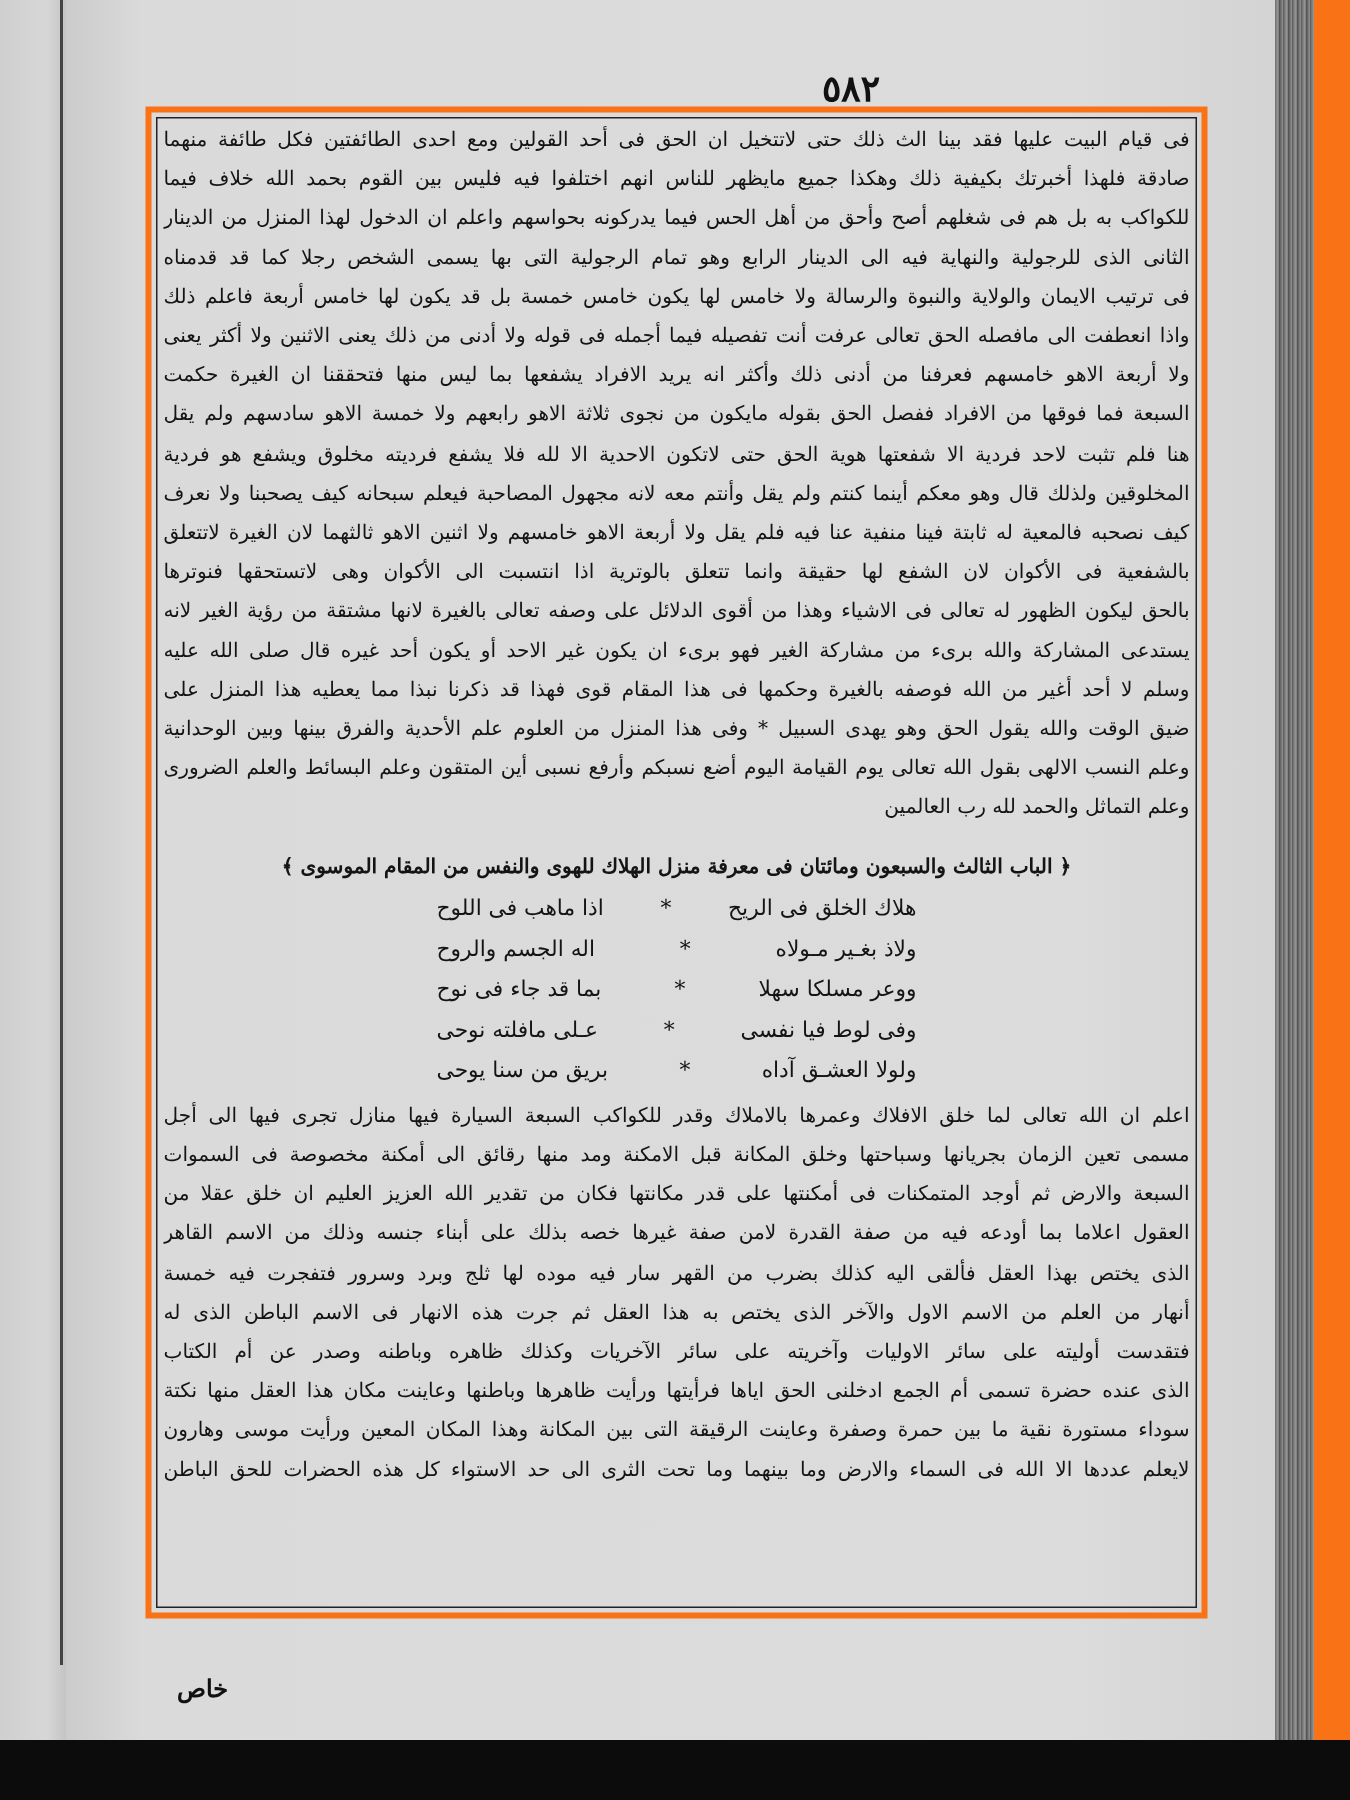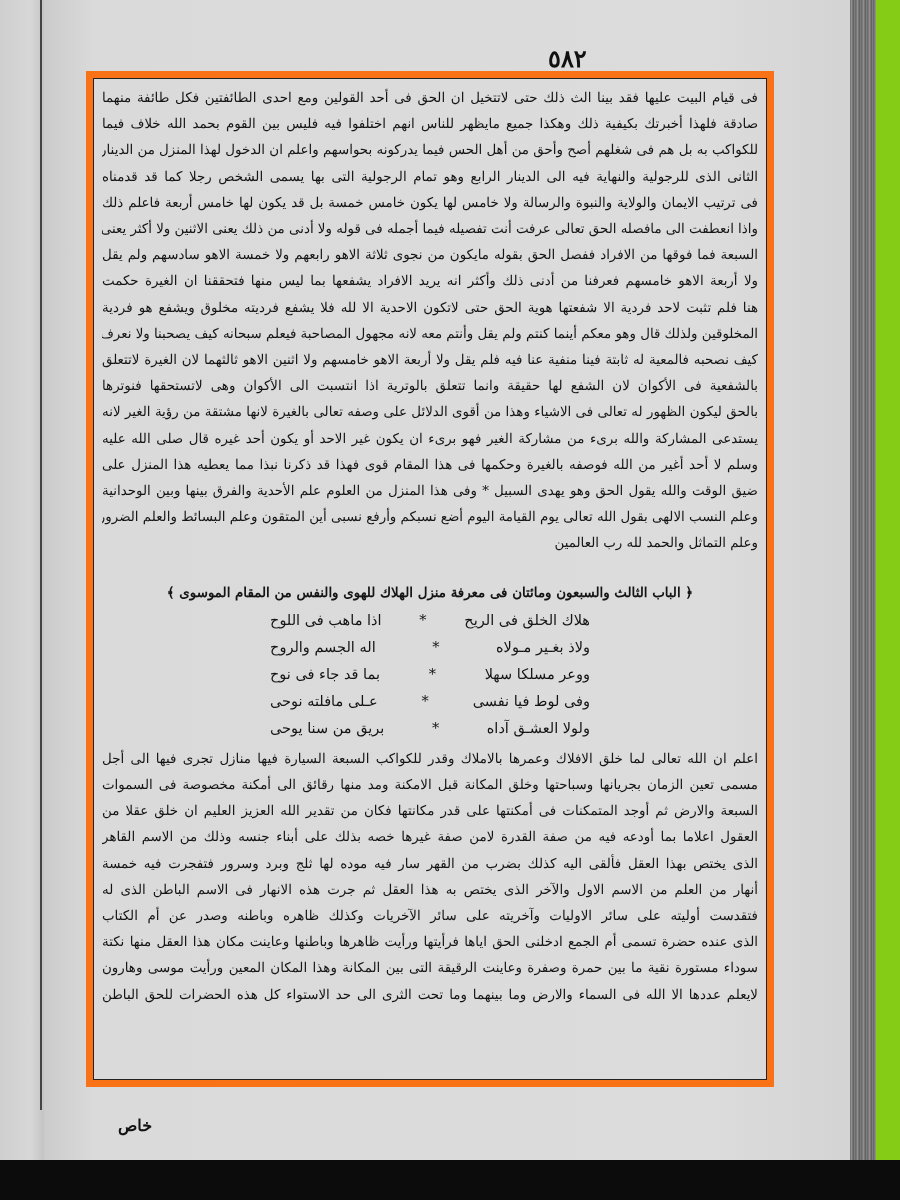--- a/index.html
+++ b/index.html
@@ -3,21 +3,21 @@
 <meta charset="utf-8">
 <style>
   html, body { margin: 0; padding: 0; }
   body {
     width: 900px; height: 1200px; overflow: hidden; position: relative;
     background: #111;
     font-family: "DejaVu Sans", sans-serif;
   }
   .spread {
     position: absolute; left: 0; top: 0; width: 900px; height: 1163px;
-    background: #84cc16;
+    background: #f97316;
   }
   .left-page-edge {
     position: absolute; left: 0; top: 0; width: 44px; height: 1163px;
     background: linear-gradient(90deg, #cfcfcf 0%, #d7d7d7 70%, #c4c4c4 100%);
   }
   .gutter-line {
     position: absolute; left: 40px; top: 0; width: 2px; height: 1110px;
     background: #444;
   }
   .page {
@@ -27,38 +27,38 @@
   .page-edges {
     position: absolute; right: 0; top: 0; width: 26px; height: 1160px;
     background: repeating-linear-gradient(90deg, #6e6e6e 0px, #9a9a9a 2px, #555 3px, #8a8a8a 5px, #4d4d4d 6px);
   }
   .page-number {
     position: absolute; left: 548px; top: 44px;
     font-family: "DejaVu Serif", serif; font-weight: bold; font-size: 24px;
     color: #111; direction: rtl;
   }
   .frame {
-    position: absolute; left: 86px; top: 71px; width: 672px; height: 1000px;
-    border: 8px solid #f97316;
-    outline: 1px solid #222; outline-offset: -8px;
+    position: absolute; left: 97px; top: 71px; width: 672px; height: 1000px;
+    border: 4px solid #f97316;
+    outline: 1px solid #222; outline-offset: -8px; padding-left: 28px;
   }
   .frame-inner {
     position: absolute; left: 8px; top: 6px; right: 8px; bottom: 6px;
     direction: rtl; text-align: justify;
     font-family: "DejaVu Serif", serif; font-size: 13.4px; line-height: 26.2px;
     color: #141414;
   }
   .line {
     display: block; white-space: nowrap; overflow: hidden;
     text-align-last: justify; text-align: justify;
   }
   .line.last { text-align-last: right; }
   .heading {
     display: block; text-align: center; font-weight: bold; white-space: nowrap;
-    margin-top: 22px; font-size: 13.4px;
+    margin-top: 12px; font-size: 13.4px;
   }
   .poem { display: block; margin: 2px auto 4px auto; width: 320px; }
   .verse {
     display: flex; justify-content: space-between; white-space: nowrap;
     font-size: 14.5px; line-height: 27px;
   }
   .verse .star { padding: 0 6px; }
   .signature {
     position: absolute; left: 118px; top: 1116px;
     font-family: "DejaVu Serif", serif; font-weight: bold; font-size: 16px;
@@ -83,22 +83,22 @@
 
   <div class="frame">
     <div class="frame-inner">
       <div>
         <span class="line">فى قيام البيت عليها فقد بينا الث ذلك حتى لاتتخيل ان الحق فى أحد القولين ومع احدى الطائفتين فكل طائفة منهما</span>
         <span class="line">صادقة فلهذا أخبرتك بكيفية ذلك وهكذا جميع مايظهر للناس انهم اختلفوا فيه فليس بين القوم بحمد الله خلاف فيما</span>
         <span class="line">للكواكب به بل هم فى شغلهم أصح وأحق من أهل الحس فيما يدركونه بحواسهم واعلم ان الدخول لهذا المنزل من الدينار</span>
         <span class="line">الثانى الذى للرجولية والنهاية فيه الى الدينار الرابع وهو تمام الرجولية التى بها يسمى الشخص رجلا كما قد قدمناه</span>
         <span class="line">فى ترتيب الايمان والولاية والنبوة والرسالة ولا خامس لها يكون خامس خمسة بل قد يكون لها خامس أربعة فاعلم ذلك</span>
         <span class="line">واذا انعطفت الى مافصله الحق تعالى عرفت أنت تفصيله فيما أجمله فى قوله ولا أدنى من ذلك يعنى الاثنين ولا أكثر يعنى</span>
+        <span class="line">ولا أربعة الاهو خامسهم فعرفنا من أدنى ذلك وأكثر انه يريد الافراد يشفعها بما ليس منها فتحققنا ان الغيرة حكمت</span>
         <span class="line">السبعة فما فوقها من الافراد ففصل الحق بقوله مايكون من نجوى ثلاثة الاهو رابعهم ولا خمسة الاهو سادسهم ولم يقل</span>
-        <span class="line">ولا أربعة الاهو خامسهم فعرفنا من أدنى ذلك وأكثر انه يريد الافراد يشفعها بما ليس منها فتحققنا ان الغيرة حكمت</span>
         <span class="line">هنا فلم تثبت لاحد فردية الا شفعتها هوية الحق حتى لاتكون الاحدية الا لله فلا يشفع فرديته مخلوق ويشفع هو فردية</span>
         <span class="line">المخلوقين ولذلك قال وهو معكم أينما كنتم ولم يقل وأنتم معه لانه مجهول المصاحبة فيعلم سبحانه كيف يصحبنا ولا نعرف</span>
         <span class="line">كيف نصحبه فالمعية له ثابتة فينا منفية عنا فيه فلم يقل ولا أربعة الاهو خامسهم ولا اثنين الاهو ثالثهما لان الغيرة لاتتعلق</span>
         <span class="line">بالشفعية فى الأكوان لان الشفع لها حقيقة وانما تتعلق بالوترية اذا انتسبت الى الأكوان وهى لاتستحقها فنوترها</span>
         <span class="line">بالحق ليكون الظهور له تعالى فى الاشياء وهذا من أقوى الدلائل على وصفه تعالى بالغيرة لانها مشتقة من رؤية الغير لانه</span>
         <span class="line">يستدعى المشاركة والله برىء من مشاركة الغير فهو برىء ان يكون غير الاحد أو يكون أحد غيره قال صلى الله عليه</span>
         <span class="line">وسلم لا أحد أغير من الله فوصفه بالغيرة وحكمها فى هذا المقام قوى فهذا قد ذكرنا نبذا مما يعطيه هذا المنزل على</span>
         <span class="line">ضيق الوقت والله يقول الحق وهو يهدى السبيل * وفى هذا المنزل من العلوم علم الأحدية والفرق بينها وبين الوحدانية</span>
         <span class="line">وعلم النسب الالهى بقول الله تعالى يوم القيامة اليوم أضع نسبكم وأرفع نسبى أين المتقون وعلم البسائط والعلم الضرورى</span>
         <span class="line last">وعلم التماثل والحمد لله رب العالمين</span>

